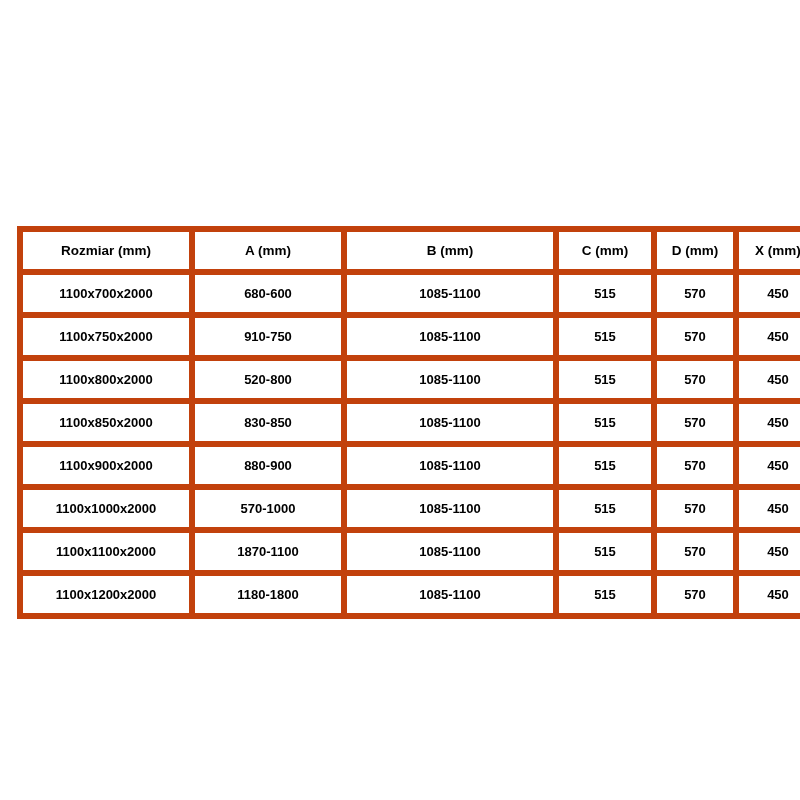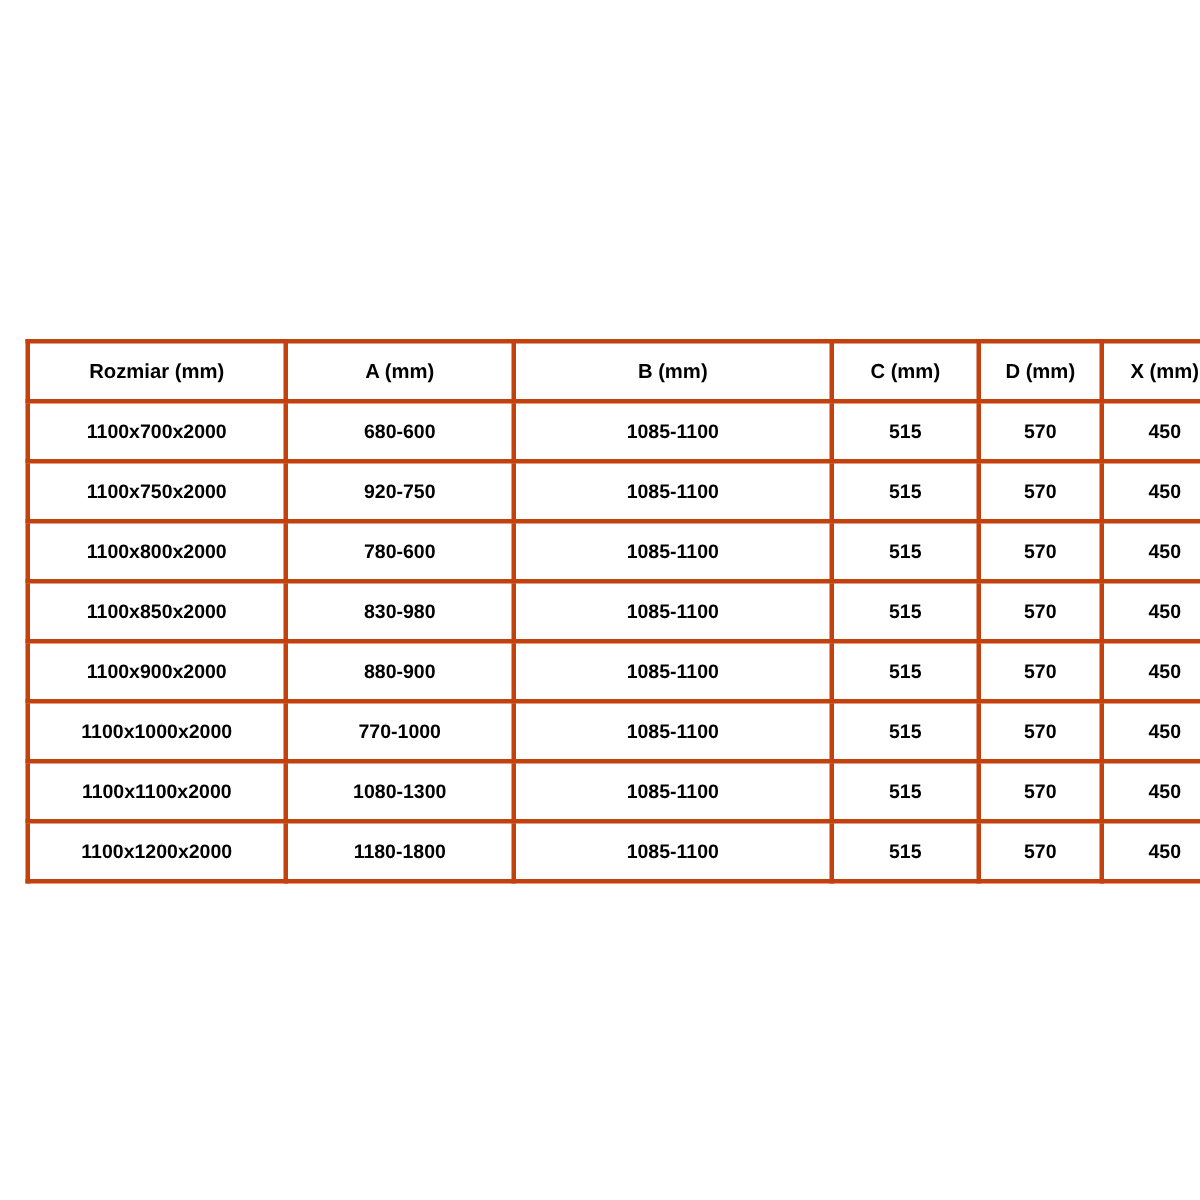--- a/index.html
+++ b/index.html
@@ -19,21 +19,21 @@
     left: 17px;
     top: 226px;
     width: 766px;
   }
   table.spec {
     border-collapse: collapse;
     width: 766px;
     table-layout: fixed;
   }
   table.spec td, table.spec th {
-    border: 3px solid #c2410c;
+    border: 6px solid #c2410c;
     text-align: center;
     vertical-align: middle;
     font-size: 13px;
     font-weight: bold;
     height: 37px;
     padding: 0 2px;
     white-space: nowrap;
   }
   table.spec thead th {
     font-size: 13.5px;
@@ -75,61 +75,61 @@
       <tr>
         <td>1100x700x2000</td>
         <td>680-600</td>
         <td>1085-1100</td>
         <td>515</td>
         <td>570</td>
         <td>450</td>
       </tr>
       <tr>
         <td>1100x750x2000</td>
-        <td>920-750</td>
+        <td>910-750</td>
         <td>1085-1100</td>
         <td>515</td>
         <td>570</td>
         <td>450</td>
       </tr>
       <tr>
         <td>1100x800x2000</td>
-        <td>780-600</td>
+        <td>520-800</td>
         <td>1085-1100</td>
         <td>515</td>
         <td>570</td>
         <td>450</td>
       </tr>
       <tr>
         <td>1100x850x2000</td>
-        <td>830-980</td>
+        <td>830-850</td>
         <td>1085-1100</td>
         <td>515</td>
         <td>570</td>
         <td>450</td>
       </tr>
       <tr>
         <td>1100x900x2000</td>
         <td>880-900</td>
         <td>1085-1100</td>
         <td>515</td>
         <td>570</td>
         <td>450</td>
       </tr>
       <tr>
         <td>1100x1000x2000</td>
-        <td>770-1000</td>
+        <td>570-1000</td>
         <td>1085-1100</td>
         <td>515</td>
         <td>570</td>
         <td>450</td>
       </tr>
       <tr>
         <td>1100x1100x2000</td>
-        <td>1080-1300</td>
+        <td>1870-1100</td>
         <td>1085-1100</td>
         <td>515</td>
         <td>570</td>
         <td>450</td>
       </tr>
       <tr>
         <td>1100x1200x2000</td>
         <td>1180-1800</td>
         <td>1085-1100</td>
         <td>515</td>

